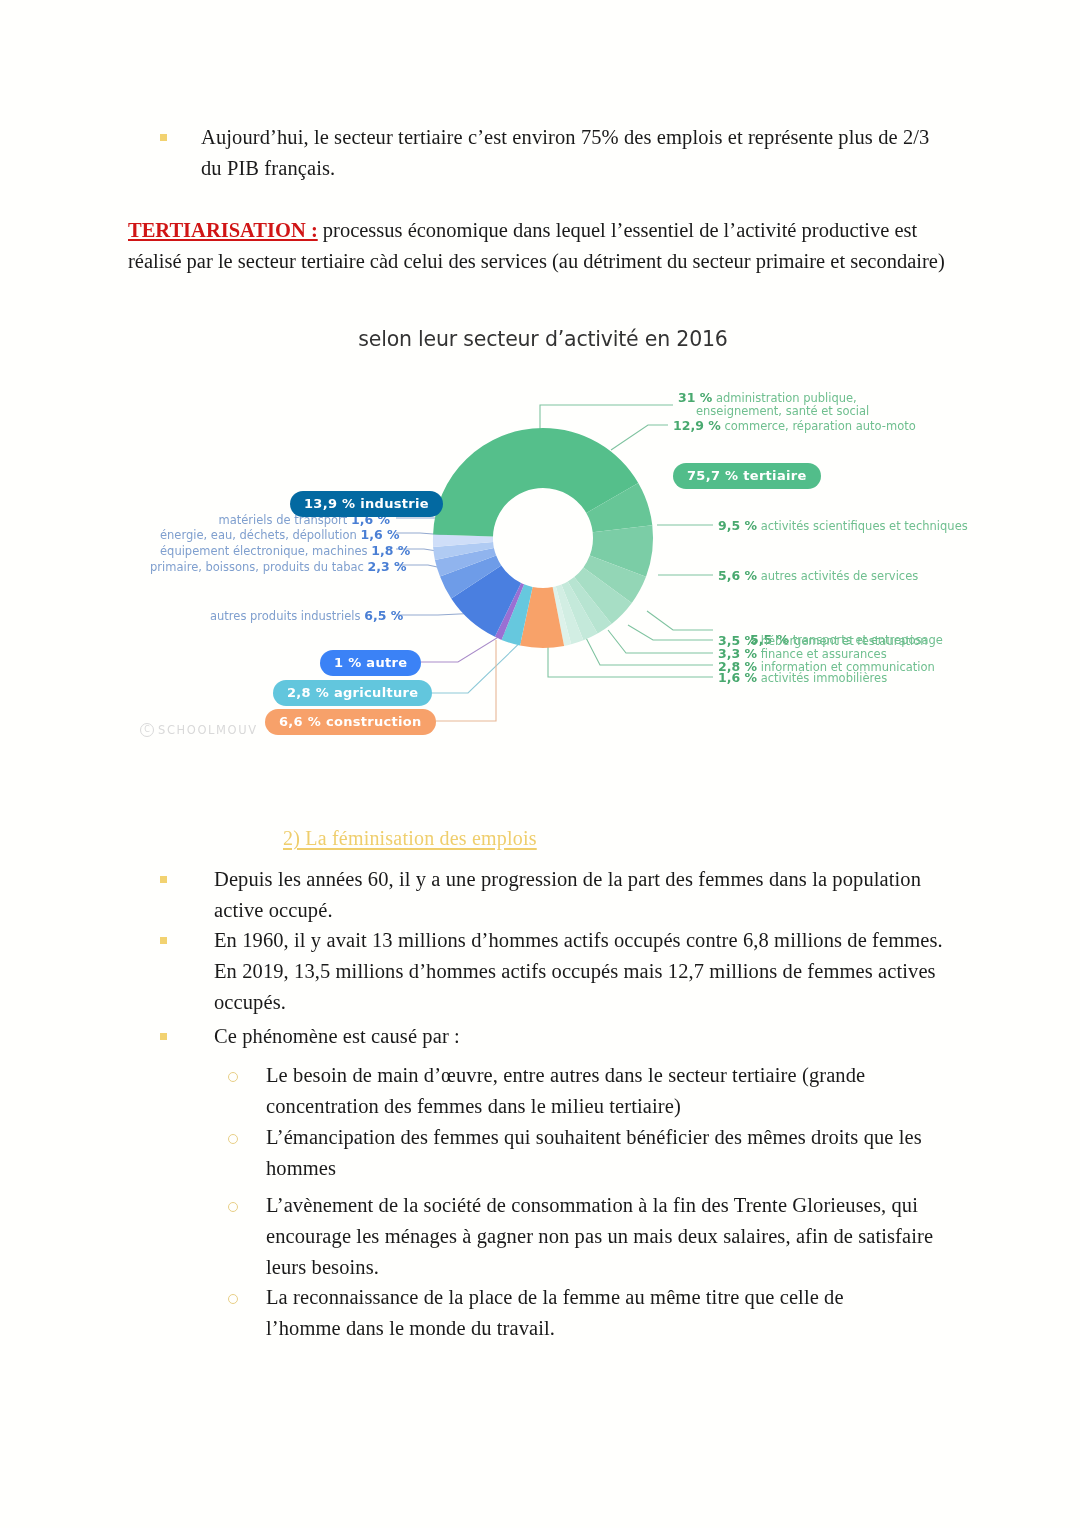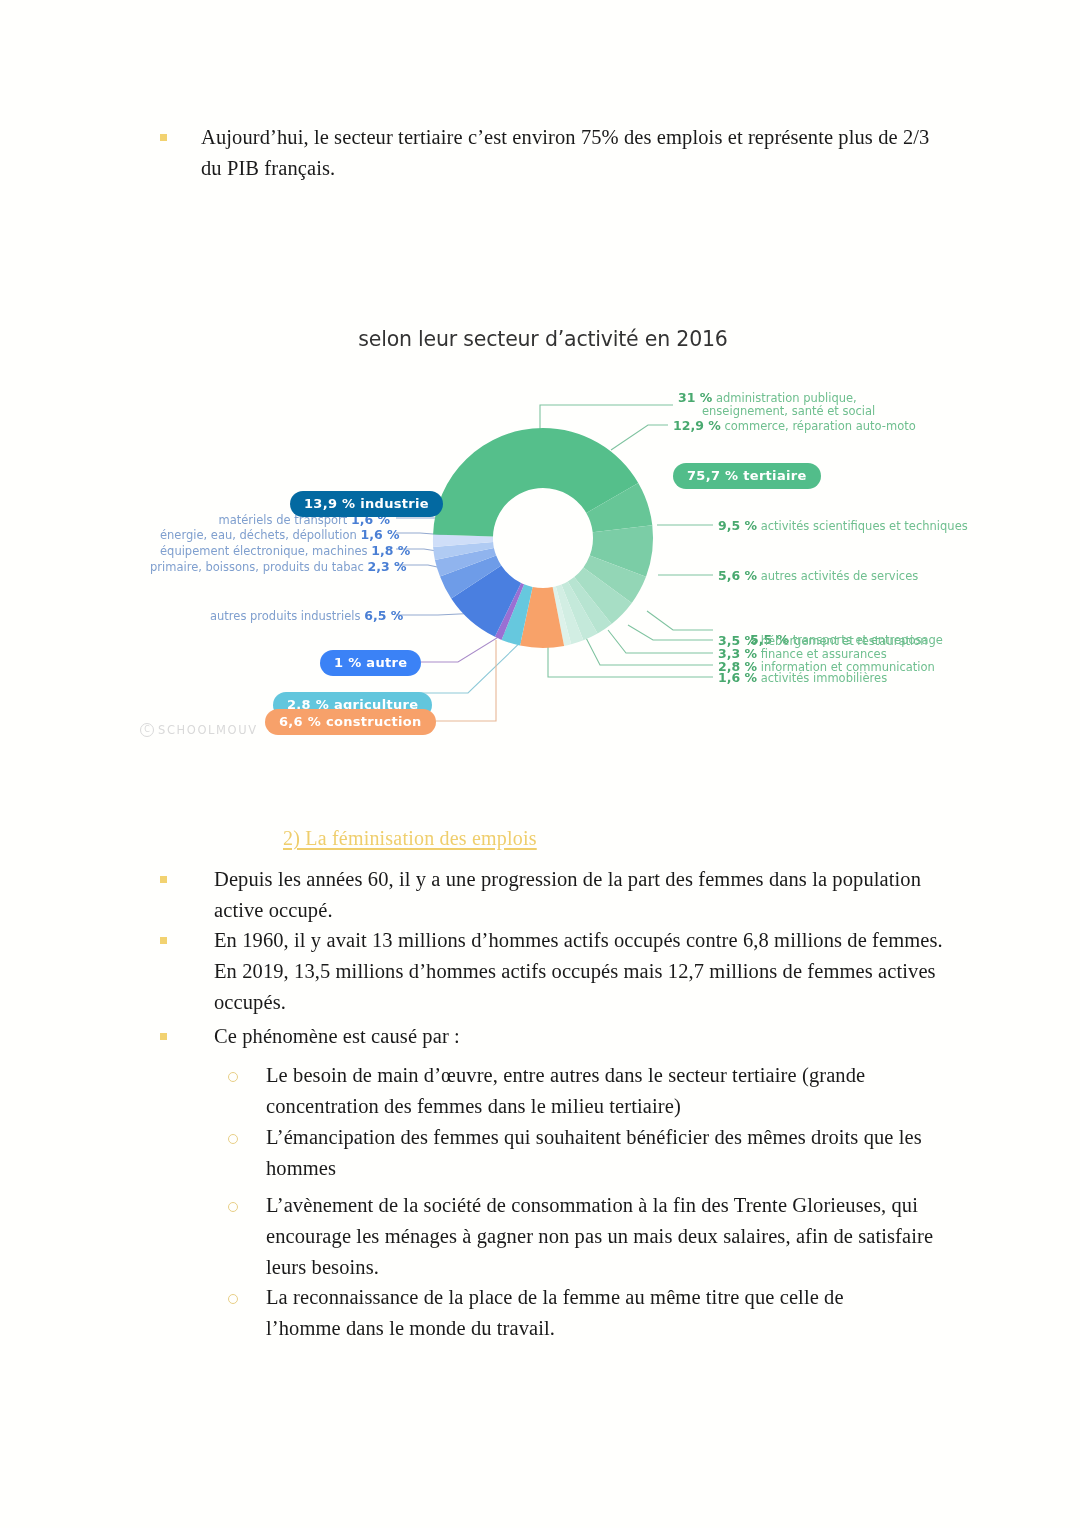--- a/index.html
+++ b/index.html
@@ -165,20 +165,23 @@
 </head>
 <body>
 
 <div class="page">
 
   <div class="bullet-row" id="b-top">
     <span class="bullet-marker"></span>
     <span class="bullet-text">Aujourd’hui, le secteur tertiaire c’est environ 75% des emplois et représente plus de 2/3 du PIB français.</span>
   </div>
 
+  <div class="para" id="def-para">
+    <span class="term">TERTIARISATION :</span><span> processus économique dans lequel l’essentiel de l’activité productive est réalisé par le secteur tertiaire càd celui des services (au détriment du secteur primaire et secondaire)</span>
+  </div>
 
   <div id="infographic">
 
     <div class="chart-title">
       <div>selon  leur  secteur d’activité en 2016</div>
     </div>
 
     <svg class="donut-svg" width="830" height="440" viewBox="0 0 830 440">
       <defs></defs>
 
@@ -240,21 +243,21 @@
         <path d="M -108.1 22.0 A 110 110 0 0 1 -109.9 9.0 L -49.9 4.1 A 50 50 0 0 0 -49.1 10.0 Z" fill="#b0cbf3"></path>
         <path d="M -109.9 9.0 A 110 110 0 0 1 -109.9 -3.5 L -50.0 -1.6 A 50 50 0 0 0 -49.9 4.1 Z" fill="#cfdef8"></path>
 
         <path d="M -109.9 -3.5 A 110 110 0 0 1 0 -110 L 0 -50 A 50 50 0 0 0 -50.0 -1.6 Z" fill="#55bf8b"></path>
       </g>
     </svg>
 
     <div class="lbl green" style="left:550px; top:66px;">
       <span class="pc">31 %</span>
       <span>administration publique,</span>
-      <div style="margin-left:24px;">enseignement, santé et social</div>
+      <div style="margin-left:18px;">enseignement, santé et social</div>
     </div>
 
     <div class="lbl green" style="left:545px; top:94px;">
       <span class="pc">12,9 %</span>
       <span>commerce, réparation auto-moto</span>
     </div>
 
     <div class="lbl green" style="left:590px; top:194px;">
       <span class="pc">9,5 %</span>
       <span>activités scientifiques et techniques</span>
@@ -316,21 +319,21 @@
       <span>tertiaire</span>
     </div>
     <div class="pill" style="left:162px; top:166px; background:#0369a1;">
       <span>13,9 %</span>
       <span>industrie</span>
     </div>
     <div class="pill" style="left:192px; top:325px; background:#3b82f6;">
       <span>1 %</span>
       <span>autre</span>
     </div>
-    <div class="pill" style="left:145px; top:355px; background:#62c6dd;margin-top:12px;">
+    <div class="pill" style="left:145px; top:355px; background:#62c6dd;">
       <span>2,8 %</span>
       <span>agriculture</span>
     </div>
     <div class="pill" style="left:137px; top:384px; background:#f7a16a;">
       <span>6,6 %</span>
       <span>construction</span>
     </div>
 
     <div class="watermark">
       <span class="c-mark">C</span>

